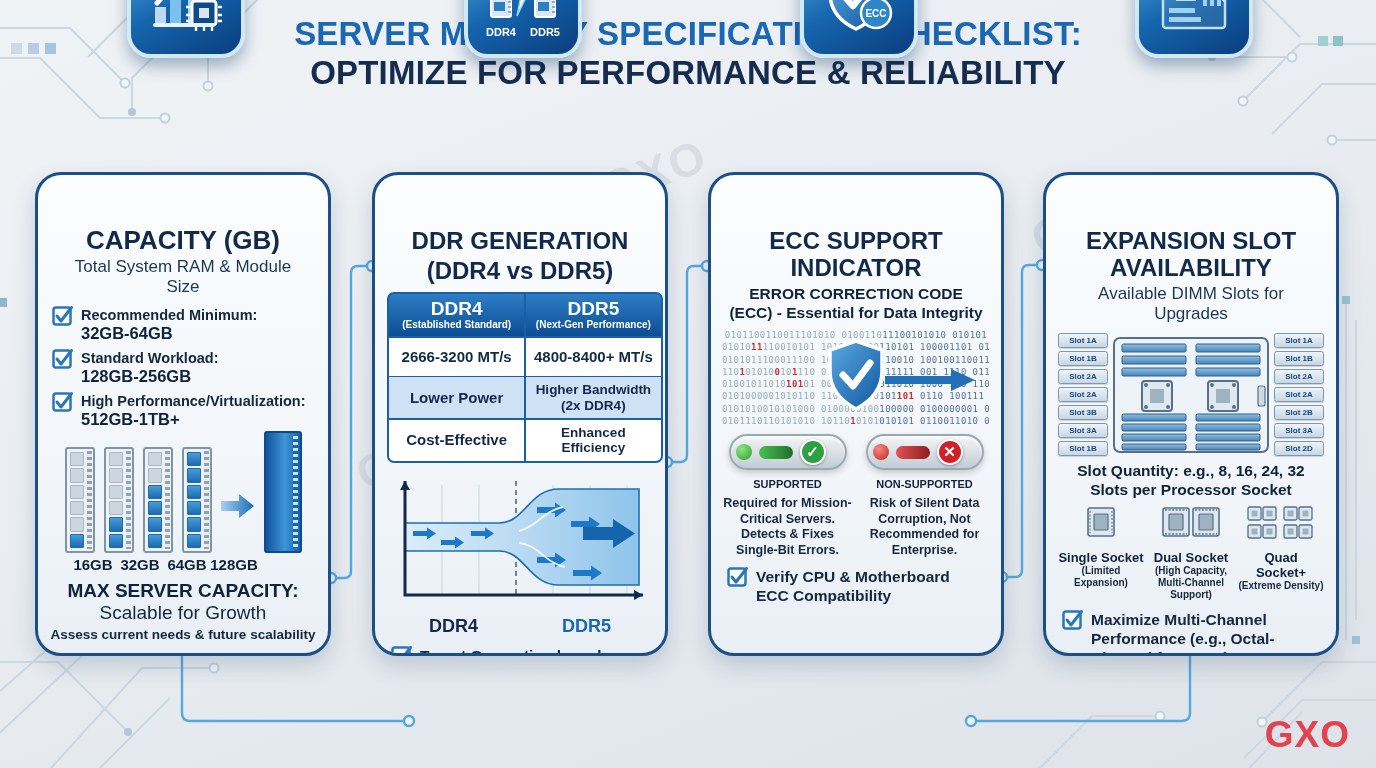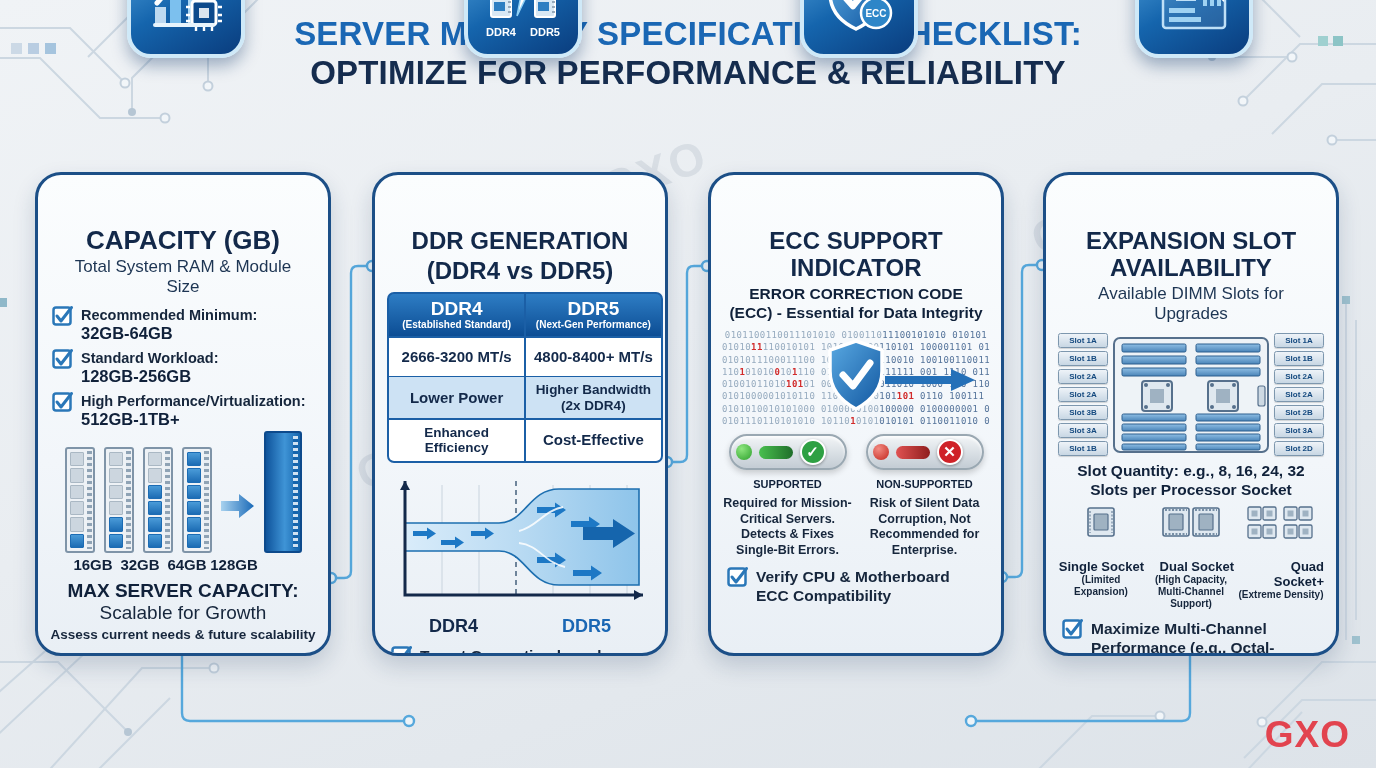--- a/index.html
+++ b/index.html
@@ -96,21 +96,21 @@
   .pill-desc{font-size:12.5px;font-weight:600;color:#16263c;line-height:15.5px;margin-top:2px;}
   
   .mobo{display:flex;align-items:center;gap:4px;margin:3px 0 5px;}
   .slot-col{display:flex;flex-direction:column;gap:3px;width:50px;}
   .slot-badge{height:13px;font-size:8px;font-weight:700;color:#14497f;
     background:linear-gradient(180deg,#eef3f8,#c8d7e4);border:1px solid #7d97ae;border-radius:2.5px;
     display:flex;align-items:center;justify-content:center;box-shadow:0 1px 1px rgba(0,0,0,.15);text-align:center;}
   .quantity{font-size:15.5px;line-height:19px;font-weight:800;color:#10213a;margin:4px 0 7px;}
   .sockets{display:flex;gap:4px;}
   .socket{flex:1;}
-  .socket-name{font-size:13px;line-height:15px;font-weight:800;color:#10213a;margin-top:15px;text-align:right;}
+  .socket-name{font-size:13px;line-height:15px;font-weight:800;color:#10213a;margin-top:6px;}
   .socket-desc{font-size:10px;line-height:12px;font-weight:700;color:#16263c;}
   
   .banner{position:absolute;left:428px;top:684px;width:524px;height:62px;z-index:2;}
   .fold{position:absolute;top:7px;width:52px;height:48px;background:linear-gradient(180deg,#11549c,#082f62);}
   .fold.l{left:0;clip-path:polygon(0 0,100% 0,100% 100%,0 100%,30% 50%);}
   .fold.r{right:0;clip-path:polygon(0 0,100% 0,70% 50%,100% 100%,0 100%);}
   .banner-main{position:absolute;left:26px;right:26px;top:0;bottom:0;border-radius:5px;
     background:linear-gradient(180deg,#3788cd 0%,#1565ad 55%,#0c4488 100%);
     box-shadow:0 6px 12px rgba(10,40,80,.35);display:flex;flex-direction:column;
     align-items:center;justify-content:center;color:#fff;}
@@ -335,22 +335,22 @@
         <div class="hsub">(Established Standard)</div>
       </div>
       <div class="th">
         <div class="name">DDR5</div>
         <div class="hsub">(Next-Gen Performance)</div>
       </div>
       <div class="td big">2666-3200 MT/s</div>
       <div class="td big">4800-8400+ MT/s</div>
       <div class="td alt big">Lower Power</div>
       <div class="td alt">Higher Bandwidth (2x DDR4)</div>
+      <div class="td big">Cost-Effective</div>
       <div class="td">Enhanced Efficiency</div>
-      <div class="td big">Cost-Effective</div>
     </div>
     <svg width="272" height="140" viewBox="0 0 272 140">
       <defs>
           <linearGradient id="bandg" x1="0" y1="0" x2="1" y2="0">
             <stop offset="0" stop-color="#d9ecfa"></stop>
             <stop offset=".45" stop-color="#bcdcf3"></stop>
             <stop offset="1" stop-color="#8ec4ea"></stop>
           </linearGradient>
         </defs>
       <g stroke="#c9d4de" stroke-width="1">

